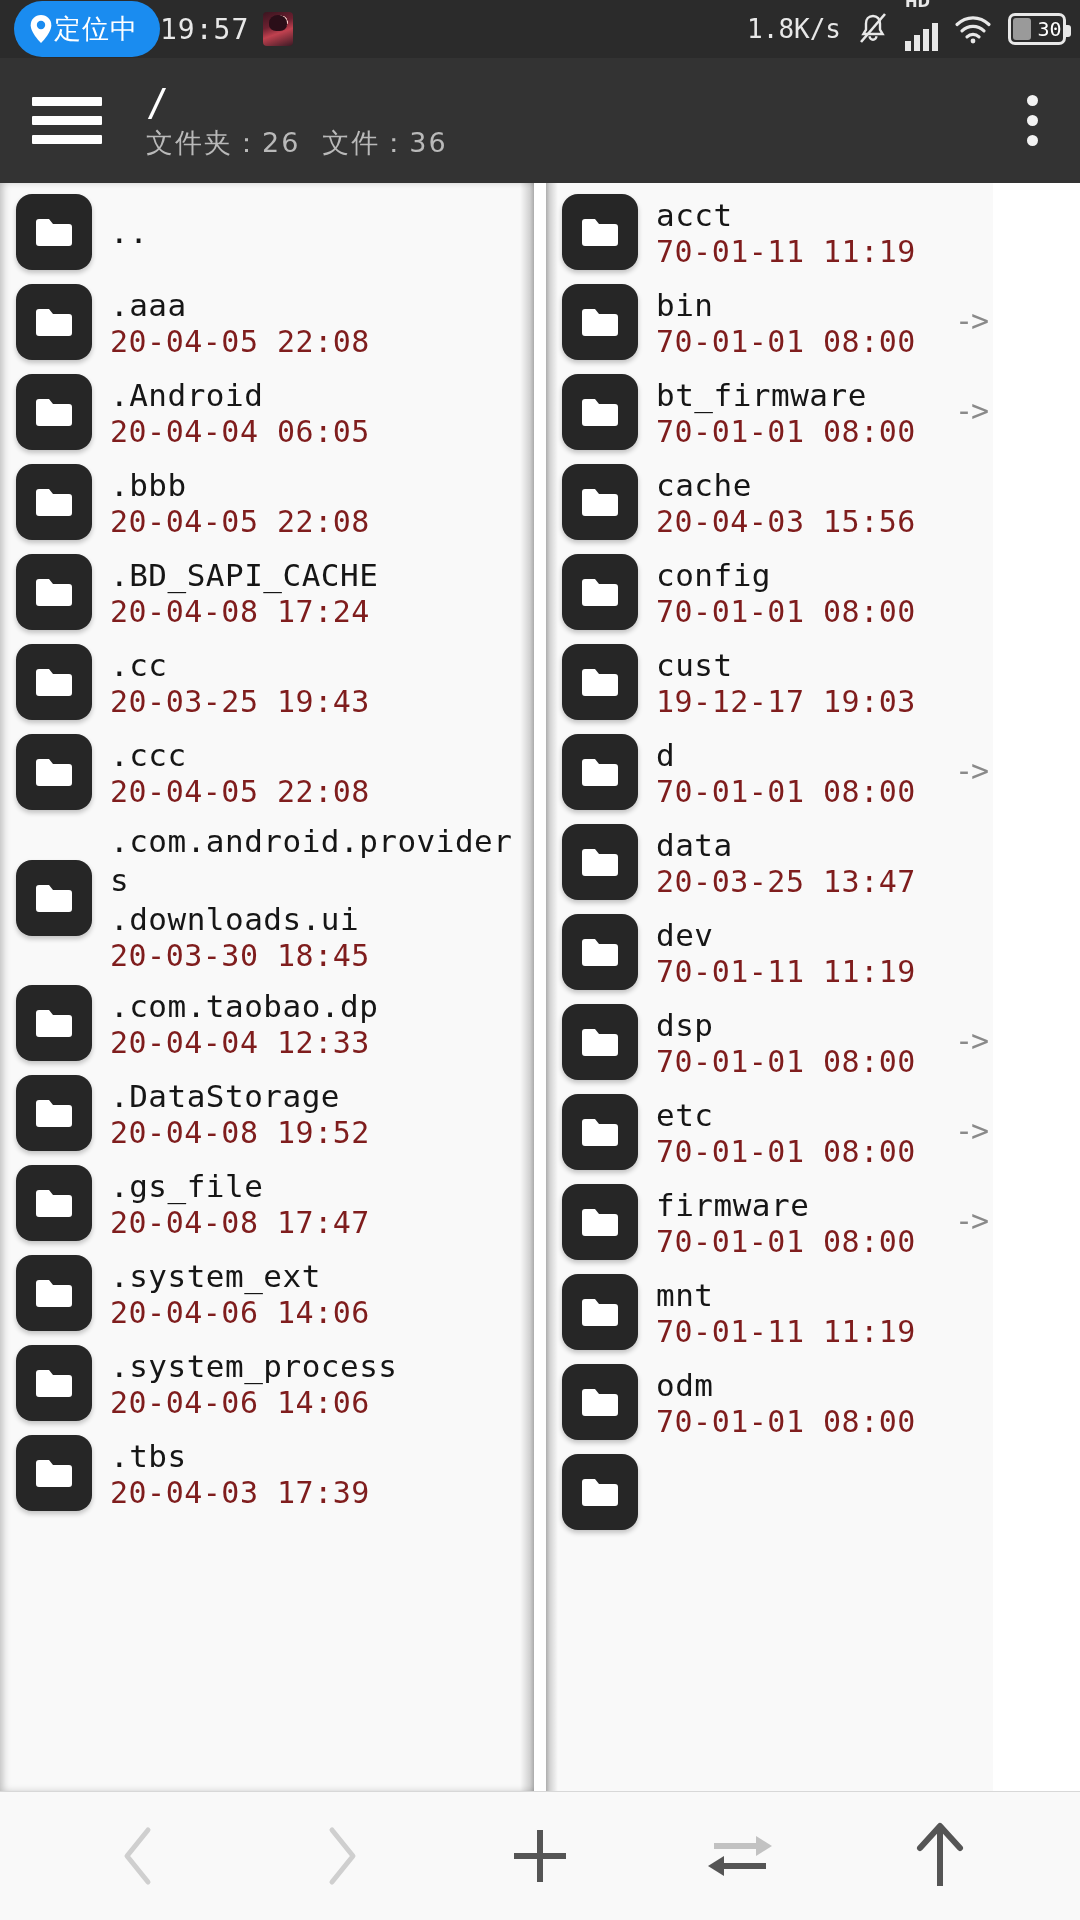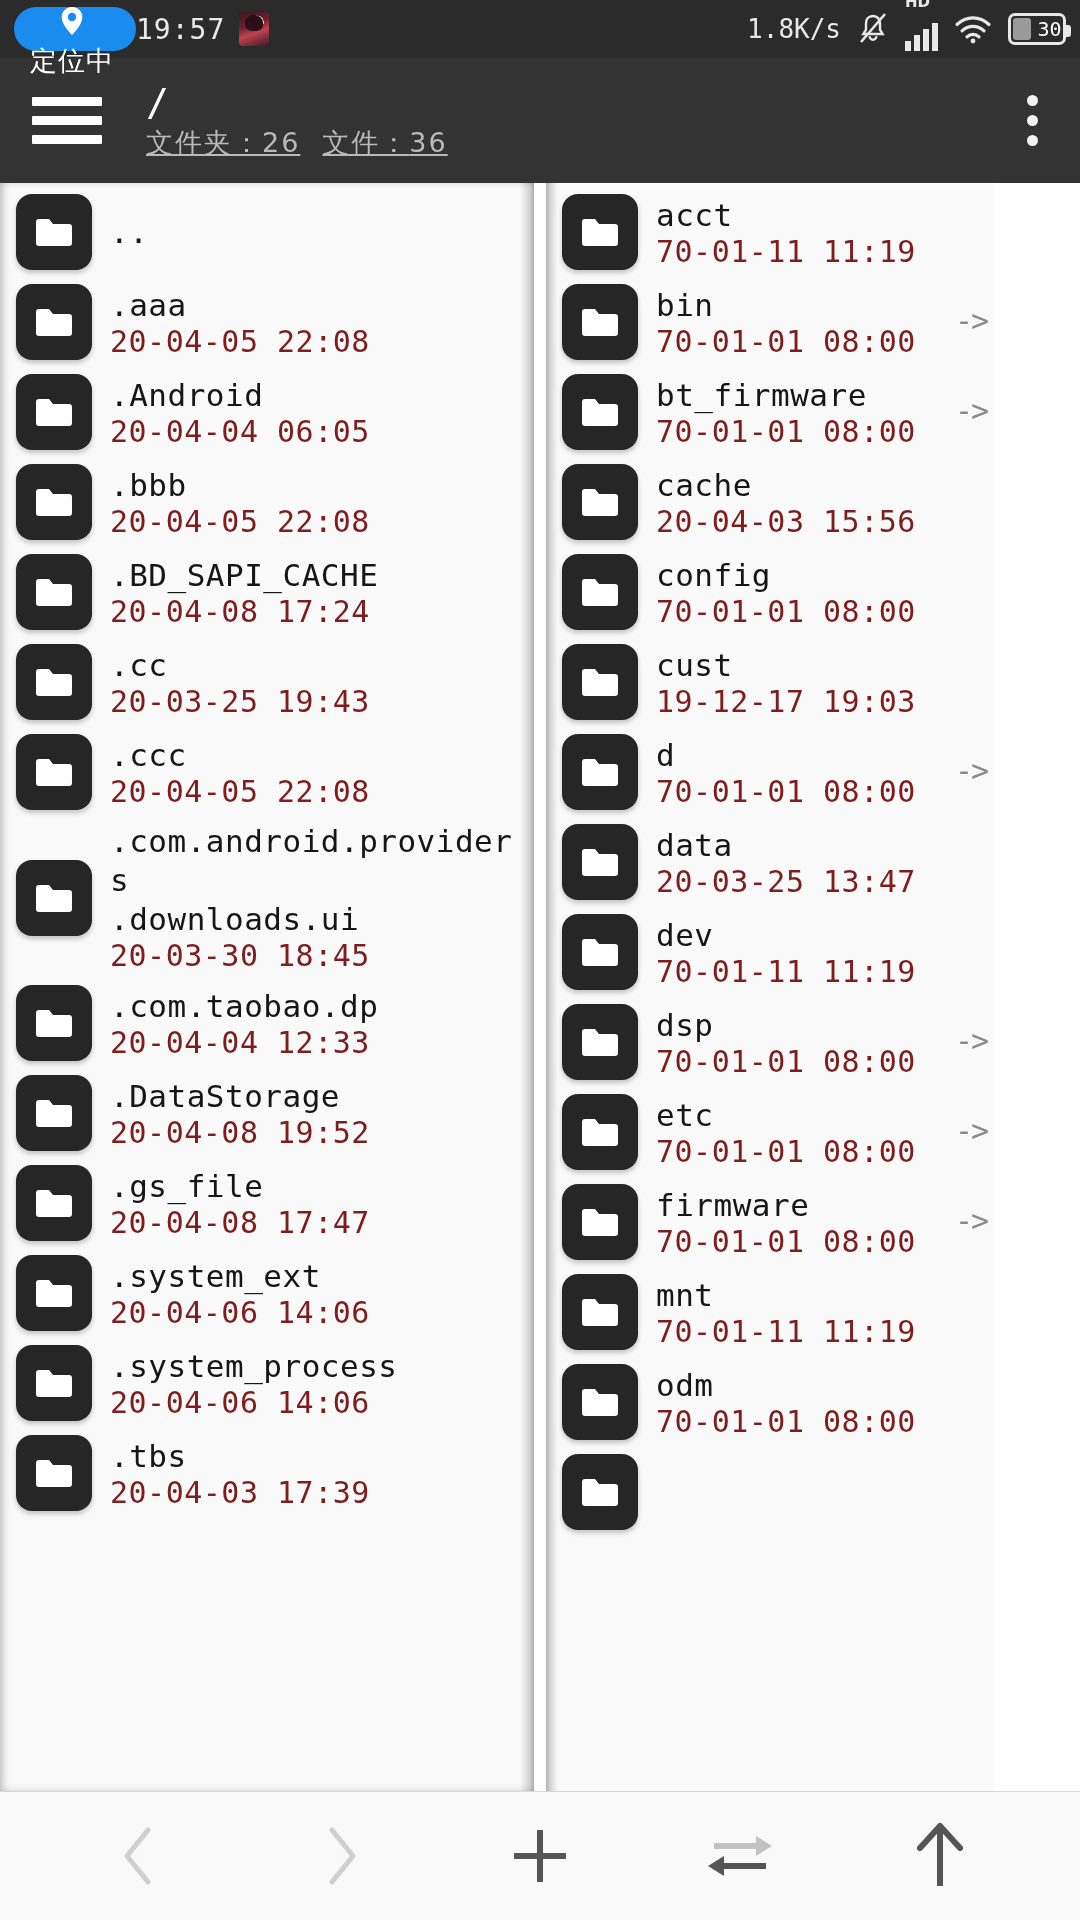--- a/index.html
+++ b/index.html
@@ -12,26 +12,25 @@
 
   
   #status-bar {
     height: 58px; width: 1080px;
     background: #2b2b2b;
     display: flex; align-items: center;
     padding: 0 14px;
     position: relative;
   }
   .loc-pill {
-    display: flex; align-items: center; gap: 8px;
+    display: flex; align-items: center; gap: 2px;
     background: #1a8cf0;
     border-radius: 30px;
-    height: 44px;
+    height: 56px;
     padding: 0 22px 0 16px;
-    flex-direction: column;
   }
   .loc-pill .pin { width: 22px; height: 28px; position: relative; flex: none; }
   .loc-pill .pin svg { display:block; }
   .loc-text {
     color: #fff; font-size: 27px; letter-spacing: 1px;
     font-family: "DejaVu Sans", "Liberation Sans", sans-serif;
   }
   #status-clock {
     color: #e8e8e8; font-size: 28px; 
     letter-spacing: 1px;
@@ -85,21 +84,21 @@
   }
   #menu-button { width:70px; display:flex; flex-direction:column; gap:10px; flex:none; }
   #menu-button span { display:block; height:9px; background:#ffffff; border-radius:1px; }
   #menu-button span:nth-child(1){ width:70px; }
   #menu-button span:nth-child(2){ width:70px; }
   #menu-button span:nth-child(3){ width:70px; }
 
   #header-titles { margin-left: 44px; display:flex; flex-direction:column; justify-content:center; }
   #path-title { color:#ffffff; font-size:38px; line-height:44px; letter-spacing:1px; }
   #count-line { color:#b9b9b9; font-size:27px; line-height:38px; letter-spacing:2px;
-                font-family:"DejaVu Sans","Liberation Sans",sans-serif;text-decoration:underline; }
+                font-family:"DejaVu Sans","Liberation Sans",sans-serif; }
   #count-line .gap { display:inline-block; width:22px; }
 
   #overflow-button { margin-left:auto; display:flex; flex-direction:column; gap:9px; padding:10px; }
   #overflow-button i { display:block; width:11px; height:11px; border-radius:50%; background:#f2f2f2; }
 
   
   #panes {
     position:absolute; top:183px; left:0; width:1080px; height:1608px;
     display:flex; background:#ffffff;
   }

